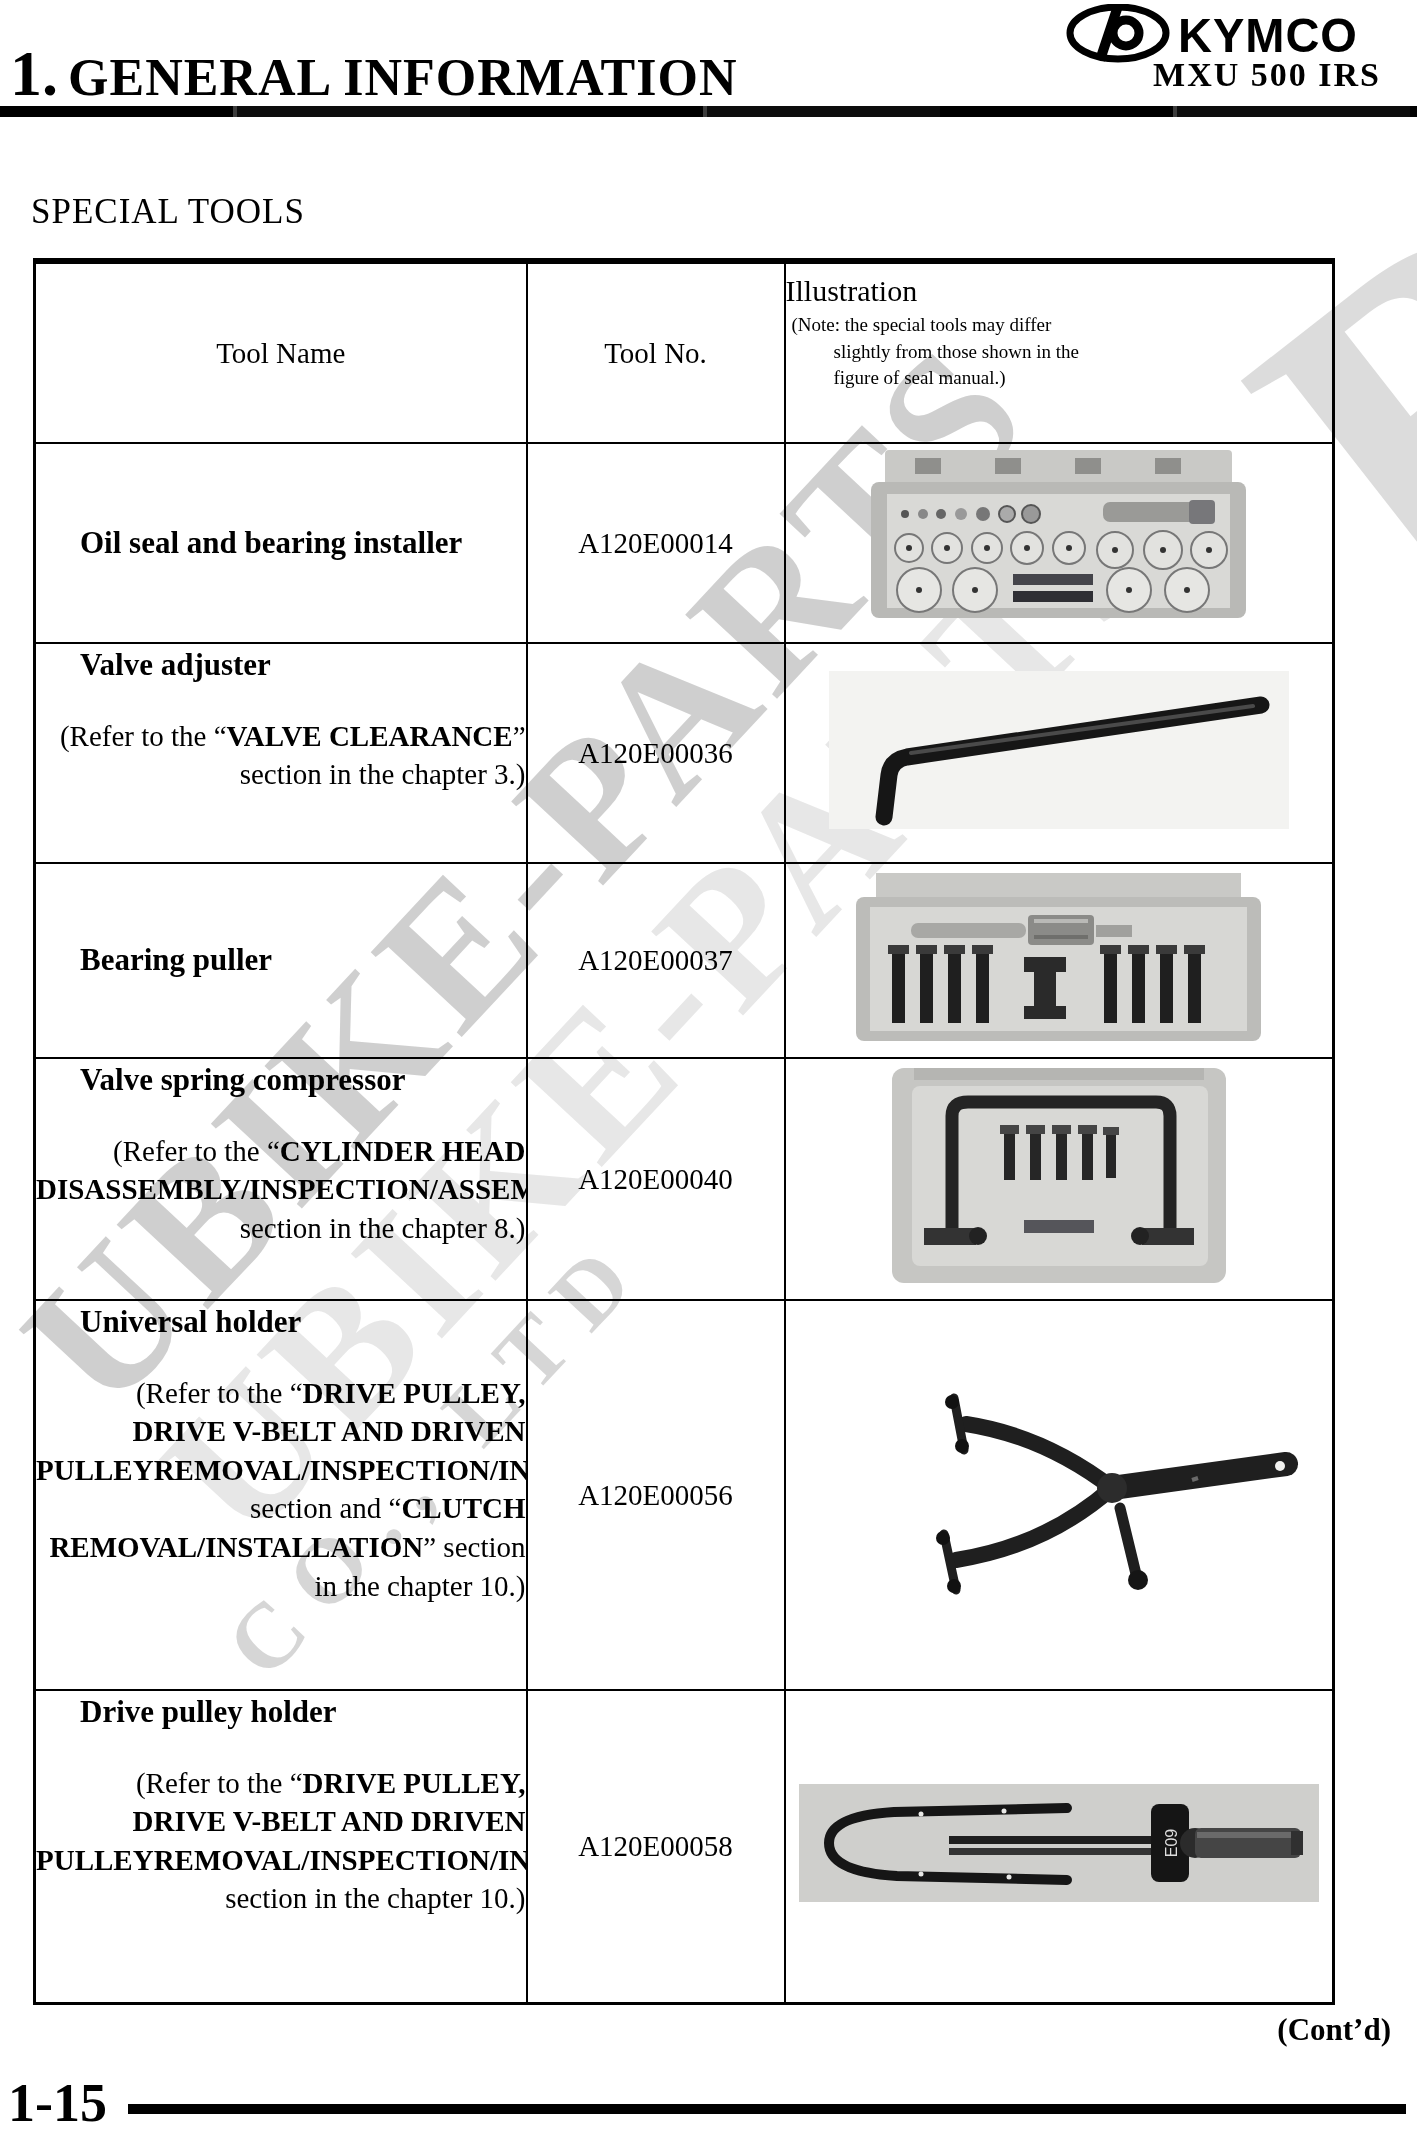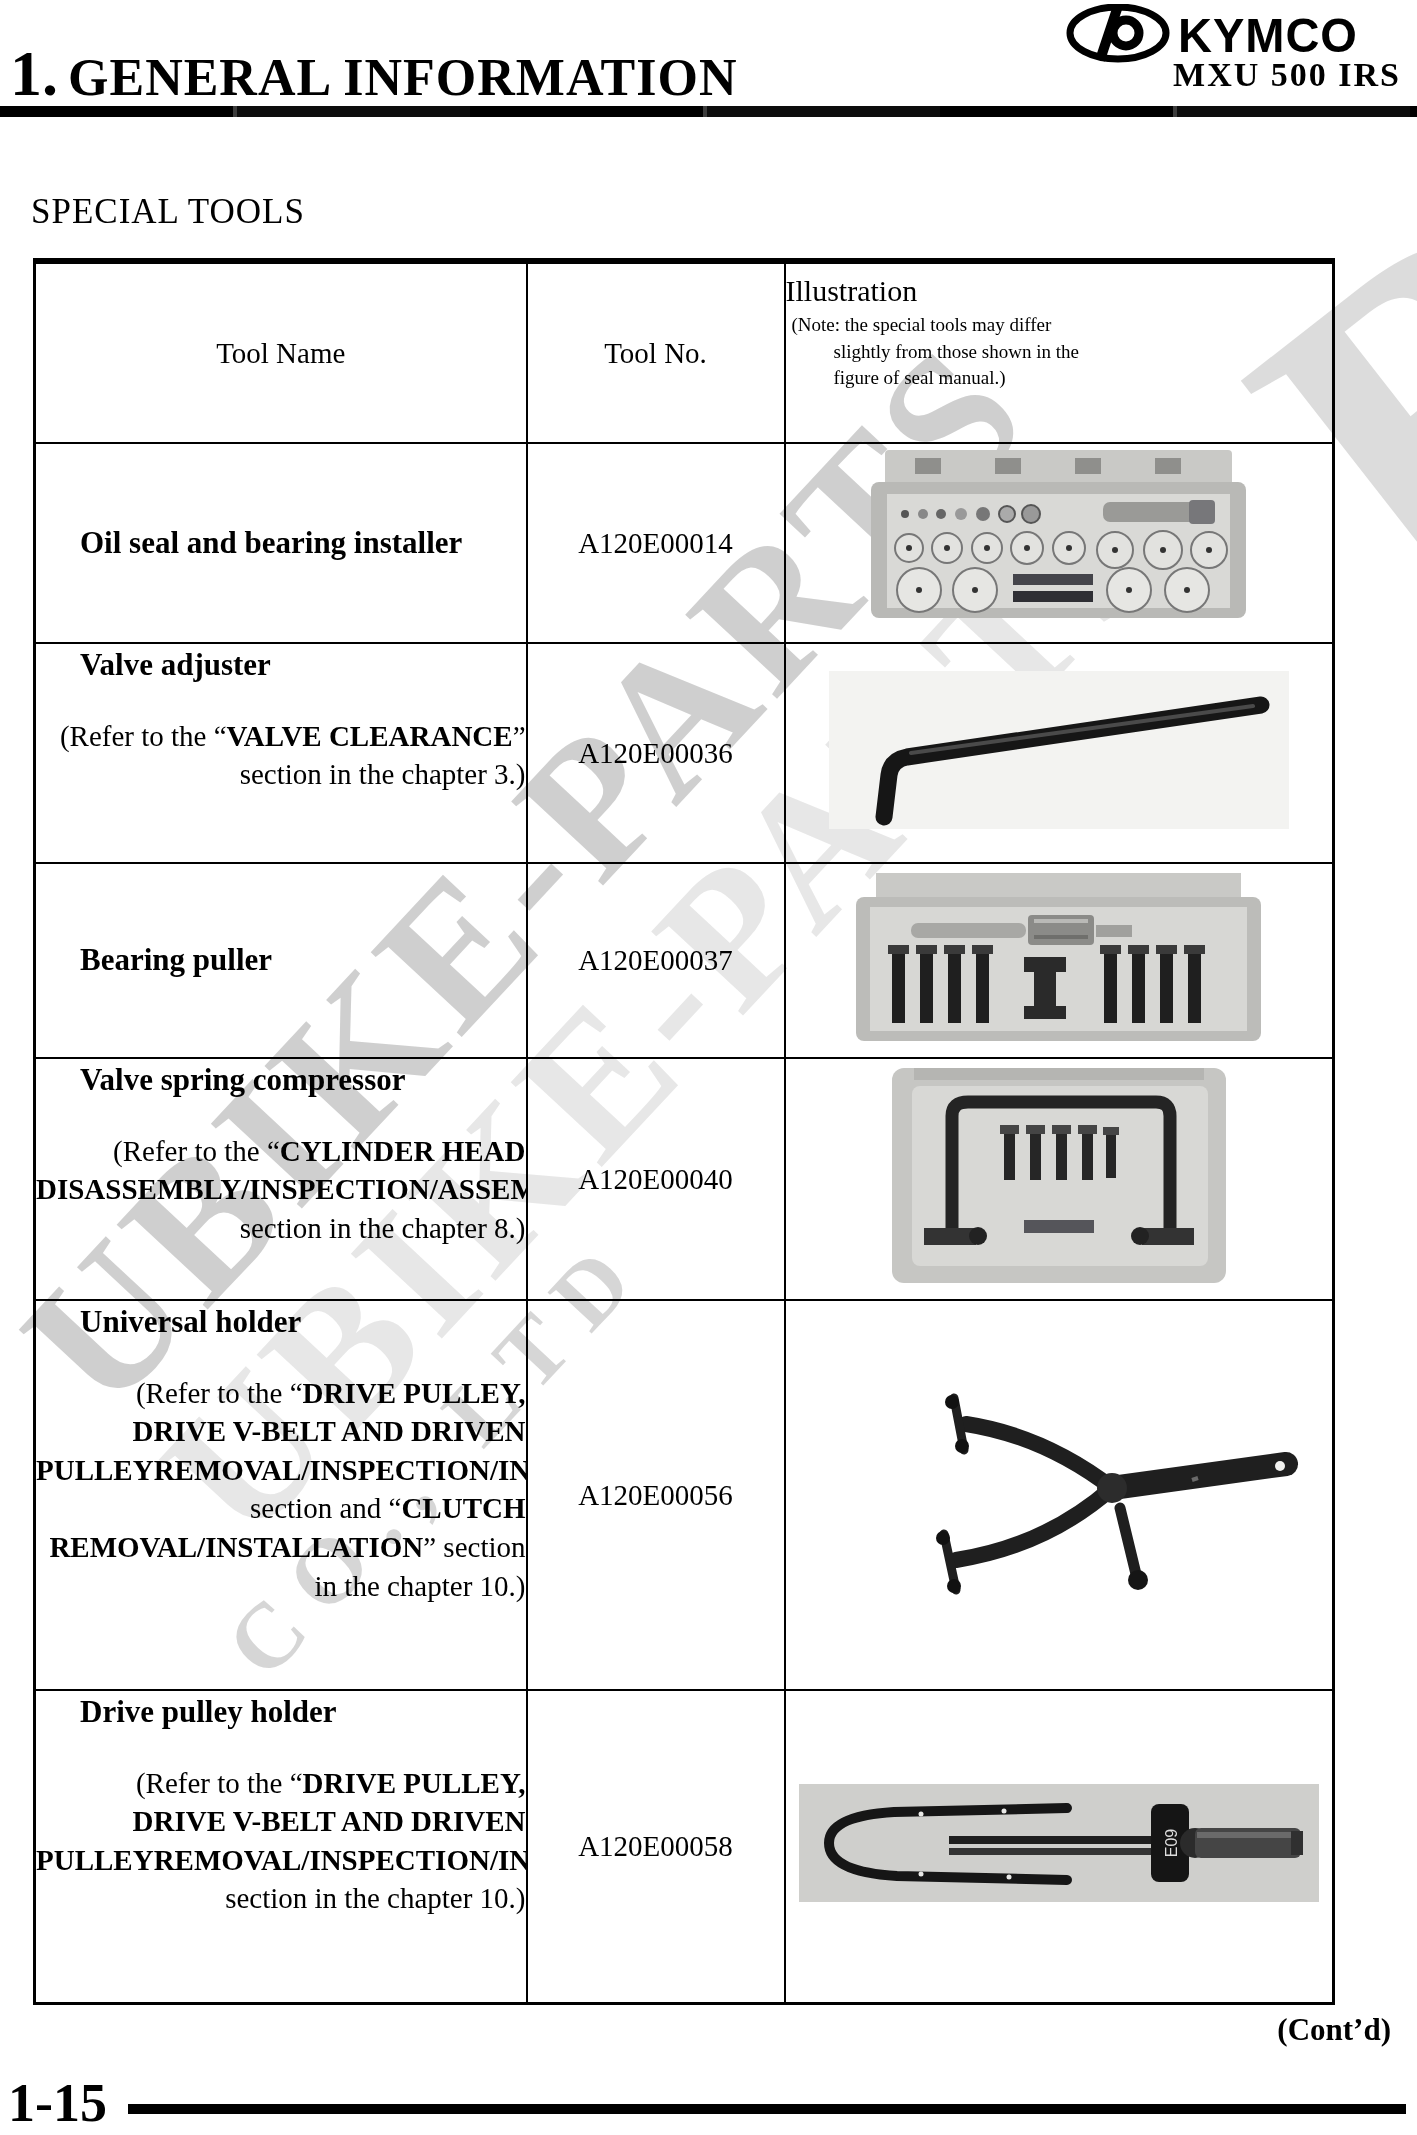--- a/index.html
+++ b/index.html
@@ -8,21 +8,21 @@
     font-family:"Liberation Serif","DejaVu Serif",serif;color:#000;overflow:hidden;
   }
   
   .chapter{position:absolute;left:10px;top:42px;white-space:nowrap;line-height:1;}
   .chapter .num{font-size:64px;font-weight:bold;}
   .chapter .ttl{font-size:52px;font-weight:bold;letter-spacing:1px;margin-left:10px;}
   .brand{position:absolute;left:1066px;top:4px;display:flex;align-items:center;}
   .brand .logomark{display:block;}
   .brand .brandname{font-family:"Liberation Sans","DejaVu Sans",sans-serif;font-weight:bold;
     font-size:49px;letter-spacing:1px;margin-left:8px;transform:scaleX(.96);transform-origin:left;}
-  .model{position:absolute;top:56px;right:16px;font-size:34px;font-weight:bold;letter-spacing:2px;}
+  .model{position:absolute;top:56px;right:36px;font-size:34px;font-weight:bold;letter-spacing:2px;}
   .header-bar{position:absolute;left:0;top:106px;width:1417px;height:11px;
     background:repeating-linear-gradient(90deg,#000 0 233px,#3c3c3c 233px 237px,#0d0d0d 237px 470px);}
   .section-title{position:absolute;left:31px;top:192px;font-size:35px;font-weight:normal;letter-spacing:1px;text-align:center;}
   
   .wm{position:absolute;z-index:0;white-space:nowrap;font-weight:bold;pointer-events:none;}
   .wm-main{left:-20px;top:1300px;font-size:190px;letter-spacing:8px;color:rgba(115,115,115,.34);
     transform:rotate(-47deg);transform-origin:0 0;}
   .wm-main2{left:120px;top:1430px;font-size:190px;letter-spacing:8px;color:rgba(135,135,135,.20);
     transform:rotate(-47deg);transform-origin:0 0;}
   .wm-sub{left:205px;top:1625px;font-size:92px;letter-spacing:22px;color:rgba(120,120,120,.30);

